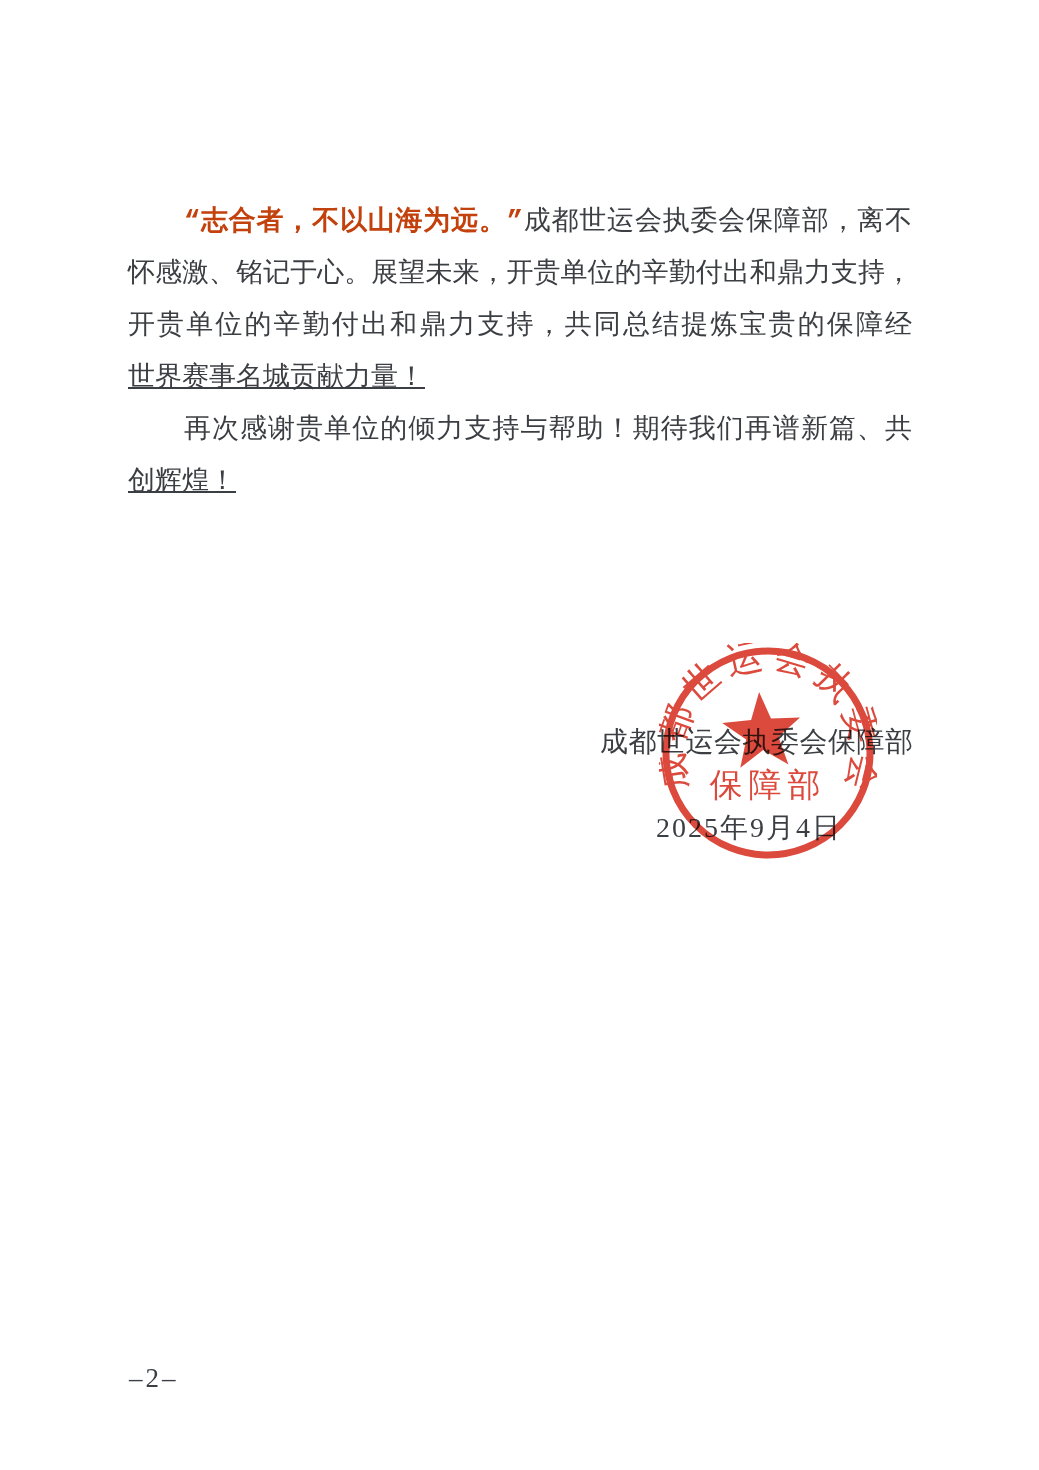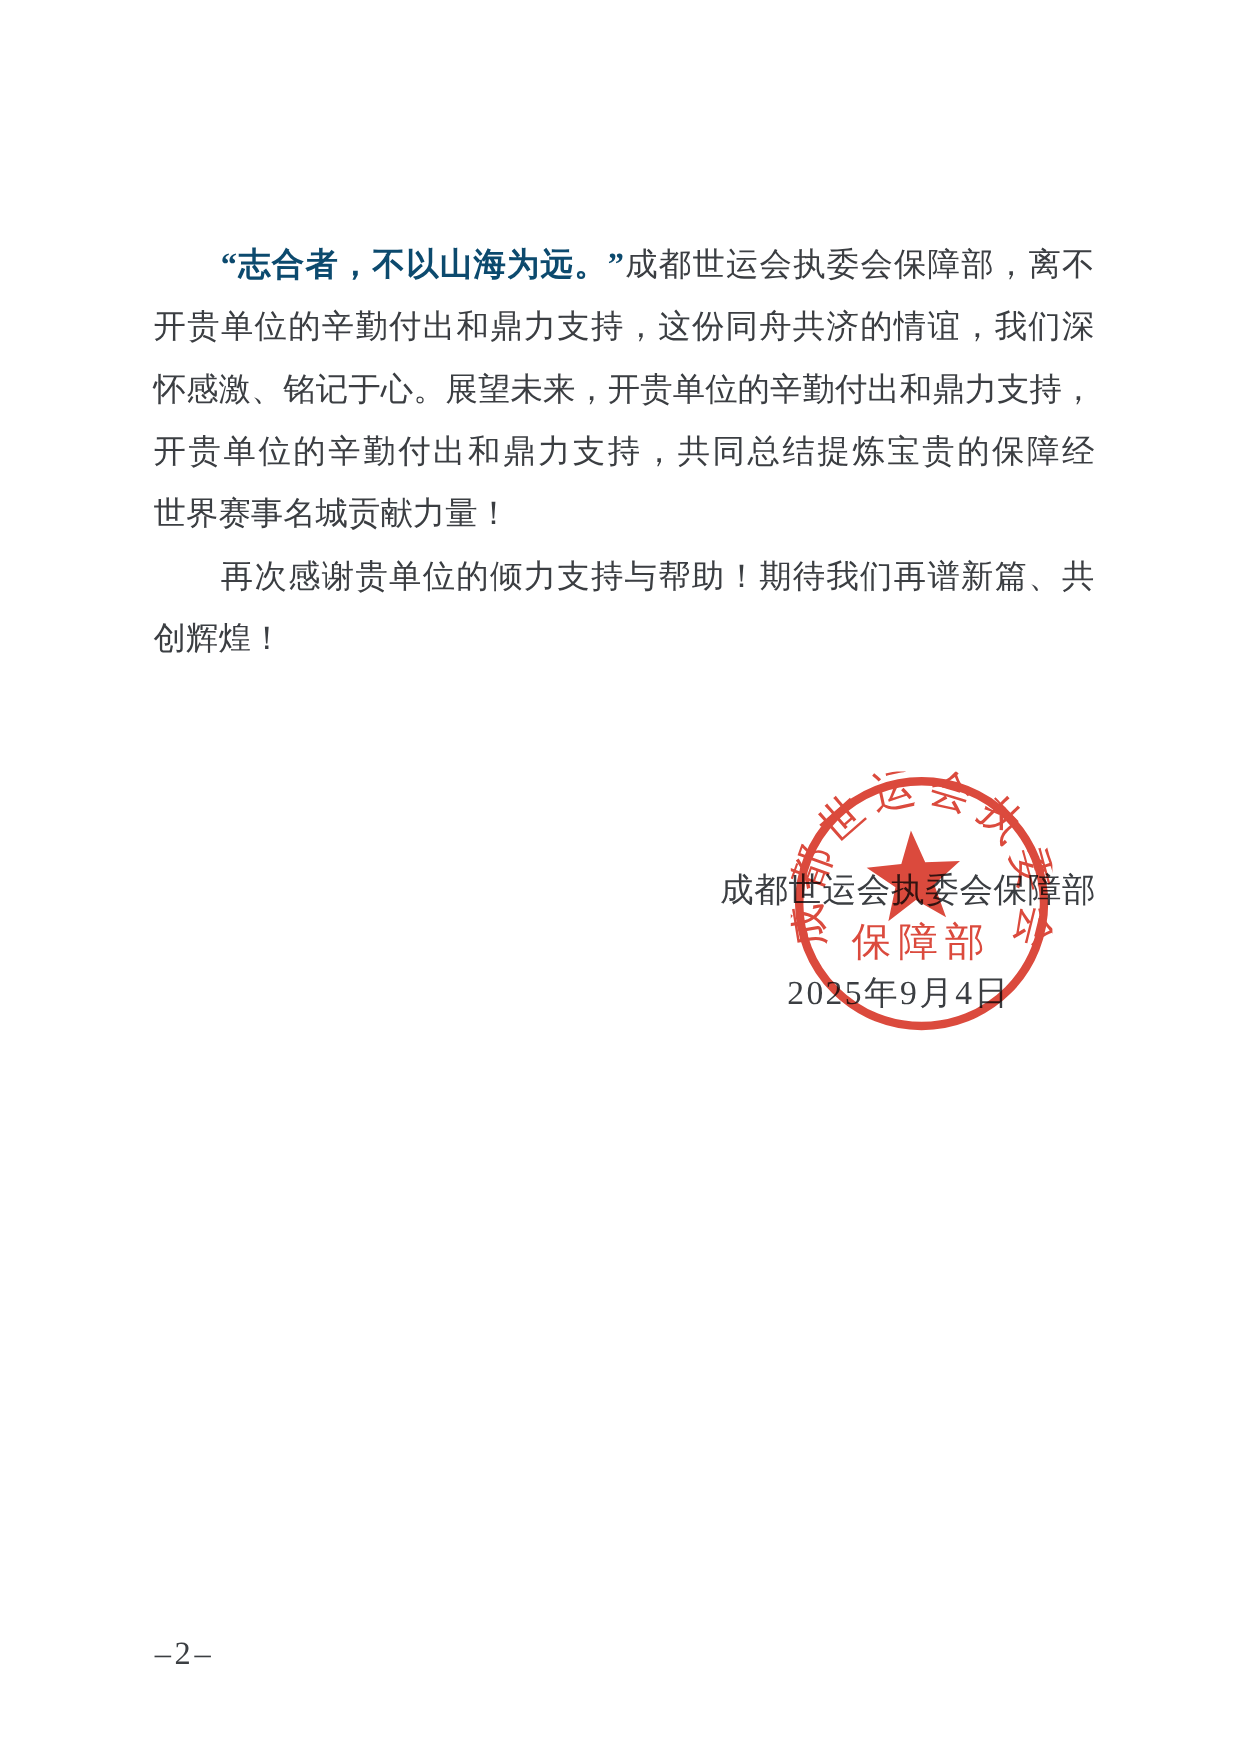--- a/index.html
+++ b/index.html
@@ -24,25 +24,27 @@
   .line {
     height: 52px;
     text-align: justify;
     text-align-last: justify;
     white-space: nowrap;
     overflow: visible;
   }
   .line.short {
     text-align: center;
     text-align-last: left;
+    text-decoration: underline;
   }
   .line.indent { text-indent: 56px; }
   .quote {
     font-weight: 700;
-    color: #0c4a6e;
+    color: #c2410c;
+    font-family: Liberation Mono, monospace;
   }
   .signature {
     position: absolute;
     left: 600px;
     top: 723px;
     font-size: 28px;
     letter-spacing: 0.5px;
     color: #3b3e42;
     z-index: 1;
   }
@@ -87,21 +89,20 @@
     color: #3b3e42;
   }
 </style>
 </head>
 <body>
 
 <div class="page">
 
   <div class="body-text">
     <div class="line indent"><span class="quote">“志合者，不以山海为远。”</span><span>成都世运会执委会保障部，离不</span></div>
-    <div class="line">开贵单位的辛勤付出和鼎力支持，这份同舟共济的情谊，我们深</div>
     <div class="line">怀感激、铭记于心。展望未来，开贵单位的辛勤付出和鼎力支持，</div>
     <div class="line">开贵单位的辛勤付出和鼎力支持，共同总结提炼宝贵的保障经</div>
     <div class="line short">世界赛事名城贡献力量！</div>
     <div class="line indent">再次感谢贵单位的倾力支持与帮助！期待我们再谱新篇、共</div>
     <div class="line short">创辉煌！</div>
   </div>
 
   <div class="signature">成都世运会执委会保障部</div>
   <div class="date">2025年9月4日</div>
 

